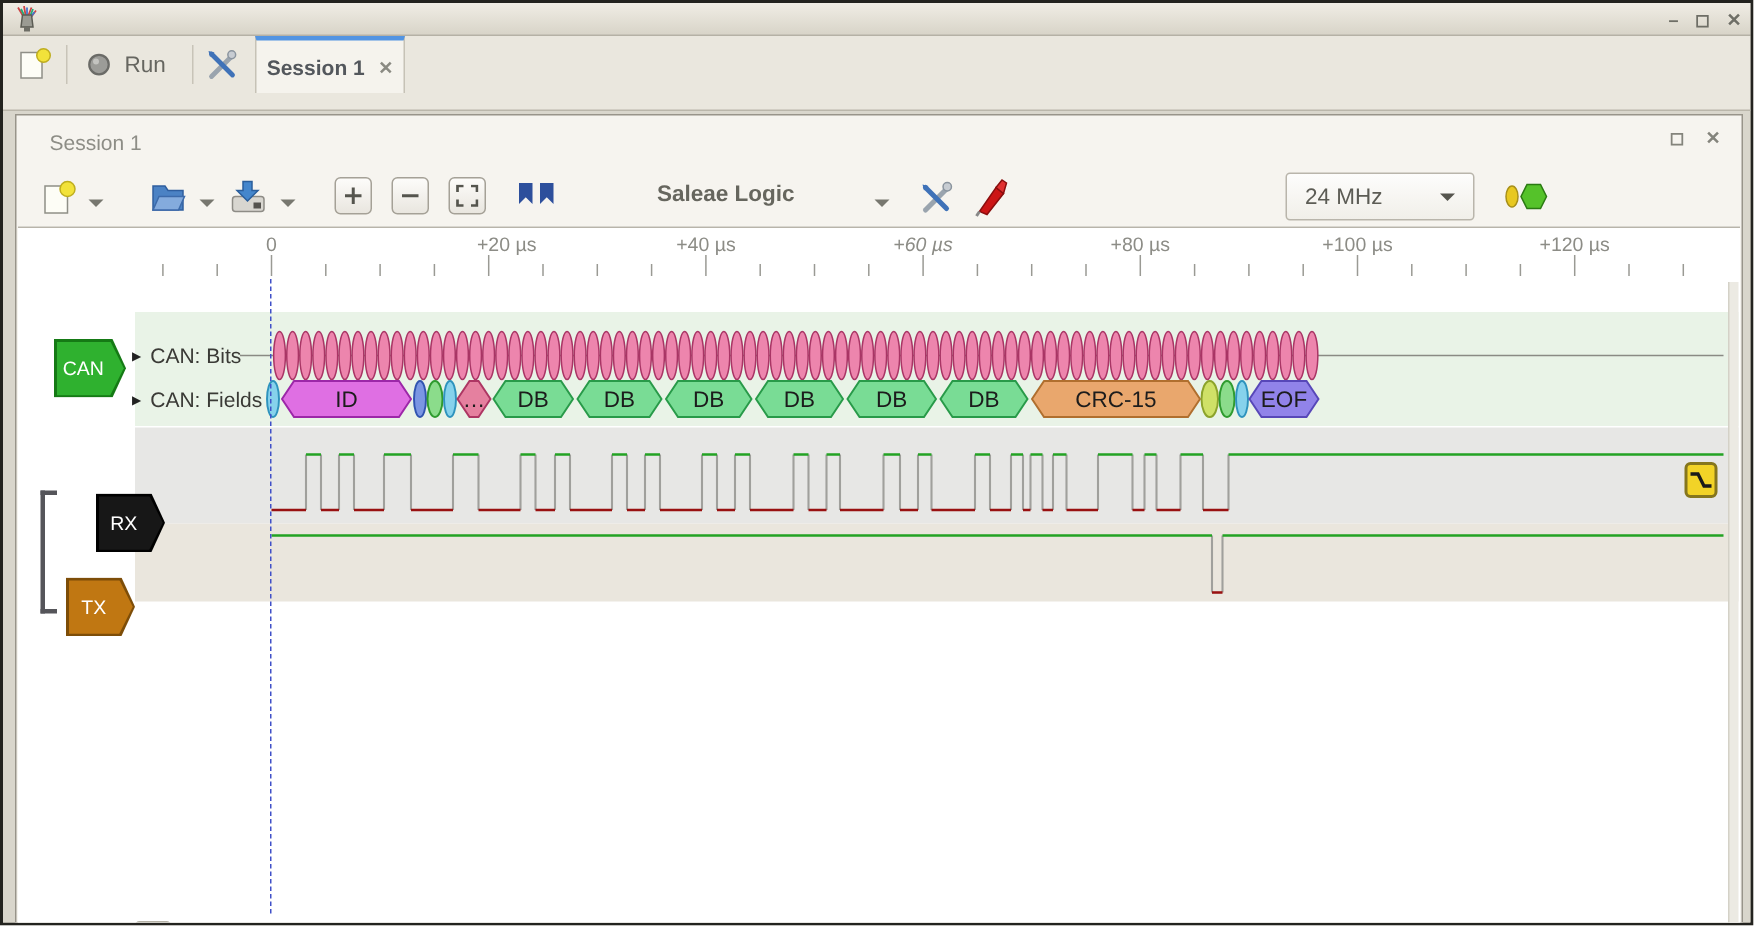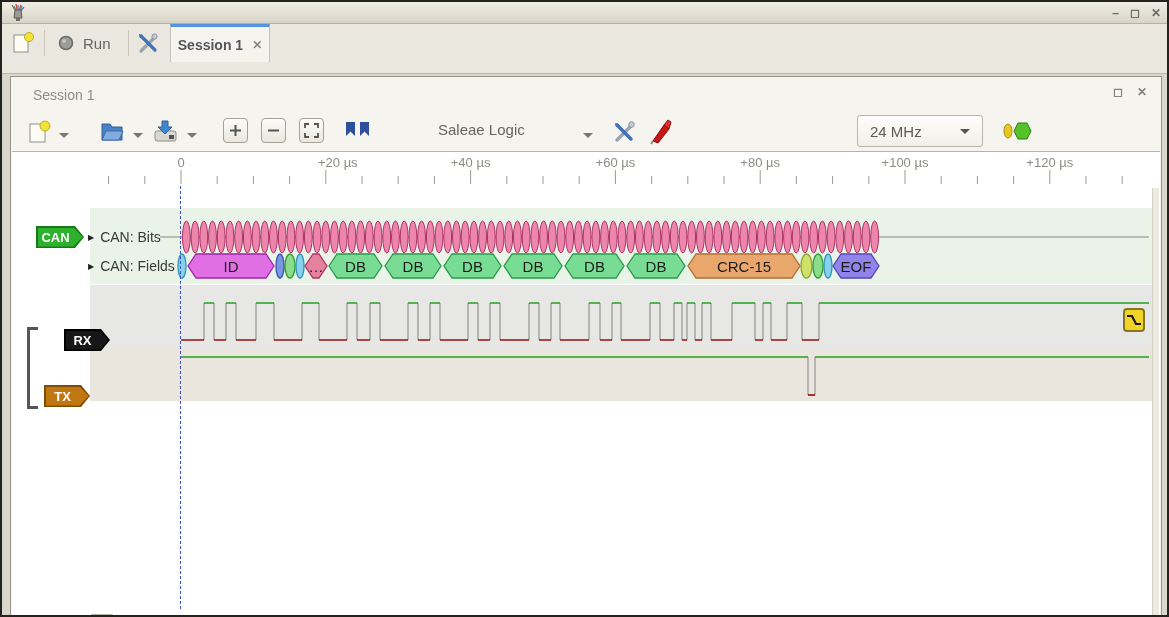--- a/index.html
+++ b/index.html
@@ -36,21 +36,21 @@
   .combo { position:absolute; top:4px; height:32px; background:linear-gradient(#fdfdfc,#f1efe9); border:1px solid #b9b5ab; border-radius:3px; display:flex; align-items:center; padding:0 12px; font-size:15px; color:#5c5c55; }
   .combo .caret2 { margin-left:auto; width:0; height:0; border-left:5px solid transparent; border-right:5px solid transparent; border-top:5px solid #55554e; }
   .devlabel { position:absolute; top:10px; font-size:15px; color:#66665e; }
 
   
   .traceview { position:absolute; left:1px; top:74px; width:1148px; height:472px; background:#ffffff; border-top:1px solid #b8b4aa; overflow:hidden; }
   .ruler-label { position:absolute; top:3px; transform:translateX(-50%); font-size:13px; color:#8c8c86; white-space:nowrap; }
   .rowbg { position:absolute; }
   .rowlabel { position:absolute; font-size:14px; color:#3a3a36; white-space:nowrap; display:flex; align-items:center; gap:6px; }
   .rowarrow { font-size:8px; color:#222; }
-  .tag { position:absolute; height:22px; color:#fff; font-size:13px; font-weight:bold; }
+  .tag { position:absolute; height:39px; color:#fff; font-size:13px; font-weight:normal; }
   .tag .tag-in { position:absolute; inset:0; display:flex; align-items:center; justify-content:center; padding-right:9px; }
   .arrowclip { clip-path:polygon(0 0, calc(100% - 9px) 0, 100% 50%, calc(100% - 9px) 100%, 0 100%); }
   .bracket { position:absolute; width:11px; border-left:3px solid #55555a; border-top:3px solid #55555a; border-bottom:3px solid #55555a; }
   .cursor-line { position:absolute; width:0; border-left:1px dashed #4050c8; }
   .trigger-badge { position:absolute; width:22px; height:24px; background:#f2d327; border:2px solid #85761d; border-radius:4px; display:flex; align-items:center; justify-content:center; }
   .hscroll { position:absolute; width:24px; height:7px; background:#b4b1a6; border-radius:3px; }
   .vscroll { position:absolute; width:7px; background:#eceae3; border-left:1px solid #d4d1c7; }
   svg.overlay { position:absolute; left:0; top:0; }
   svg { font-family:"Liberation Sans", sans-serif; }
 </style>
@@ -154,21 +154,21 @@
             <path d="M1,5 V1 H5 M10,1 H14 V5 M14,10 V14 H10 M5,14 H1 V10" stroke="#55554e" stroke-width="1.8" fill="none"></path>
           </svg>
         </span>
         <span class="ticon" style="left:334px; top:10px;">
           <svg width="28" height="20" viewBox="0 0 28 20">
             <path d="M1,1 h9 v14 l-4.5,-4.5 -4.5,4.5 Z" fill="#2d4f9c"></path>
             <path d="M15,1 h9 v14 l-4.5,-4.5 -4.5,4.5 Z" fill="#2d4f9c"></path>
           </svg>
         </span>
 
-        <span class="devlabel" style="left:427px;">Saleae Logic</span>
+        <span class="devlabel" style="left:427px;font-weight:bold;">Saleae Logic</span>
         <span class="caret" style="left:572px;"></span>
         <span class="ticon" style="left:600px;">
           <svg width="26" height="26" viewBox="0 0 26 26">
             <path d="M6,21 L20,7" stroke="#9aa4ae" stroke-width="3.4" stroke-linecap="round"></path>
             <circle cx="20.5" cy="5.5" r="2.8" fill="#c7ccd2" stroke="#8a949e"></circle>
             <path d="M6,6 L20,20" stroke="#3f72b8" stroke-width="3.4" stroke-linecap="round"></path>
             <path d="M4,4 L8,5 L5,8 Z" fill="#3f72b8"></path>
           </svg>
         </span>
         <span class="ticon" style="left:638px;">
@@ -195,21 +195,21 @@
       <div class="traceview">
 
         <div class="rowbg" style="left: 78px; top: 56px; width: 1069px; height: 76px; background: rgb(233, 243, 231);"></div>
         <div class="rowbg" style="left: 78px; top: 133px; width: 1069px; height: 64px; background: rgb(231, 231, 229);"></div>
         <div class="rowbg" style="left: 78px; top: 197px; width: 1069px; height: 52px; background: rgb(234, 230, 221);"></div>
 
         <div id="ruler-labels">
             <div class="ruler-label" style="left: 169px;">0</div>
             <div class="ruler-label" style="left: 313.8px; margin-left: 12px;">+20 µs</div>
             <div class="ruler-label" style="left: 458.6px;">+40 µs</div>
-            <div class="ruler-label" style="left: 603.4px;">+60 µs</div>
+            <div class="ruler-label" style="left: 603.4px; font-style: italic;">+60 µs</div>
             <div class="ruler-label" style="left: 748.2px;">+80 µs</div>
             <div class="ruler-label" style="left: 893px;">+100 µs</div>
             <div class="ruler-label" style="left: 1037.8px;">+120 µs</div>
           </div>
 
         <svg id="trace-svg" class="overlay" width="1148" height="472" viewBox="0 0 1148 472">
             <line x1="96.6" y1="24" x2="96.6" y2="32" stroke="#9a9a94"></line>
             <line x1="132.8" y1="24" x2="132.8" y2="32" stroke="#9a9a94"></line>
             <line x1="169" y1="18" x2="169" y2="32" stroke="#9a9a94"></line>
             <line x1="205.2" y1="24" x2="205.2" y2="32" stroke="#9a9a94"></line>

